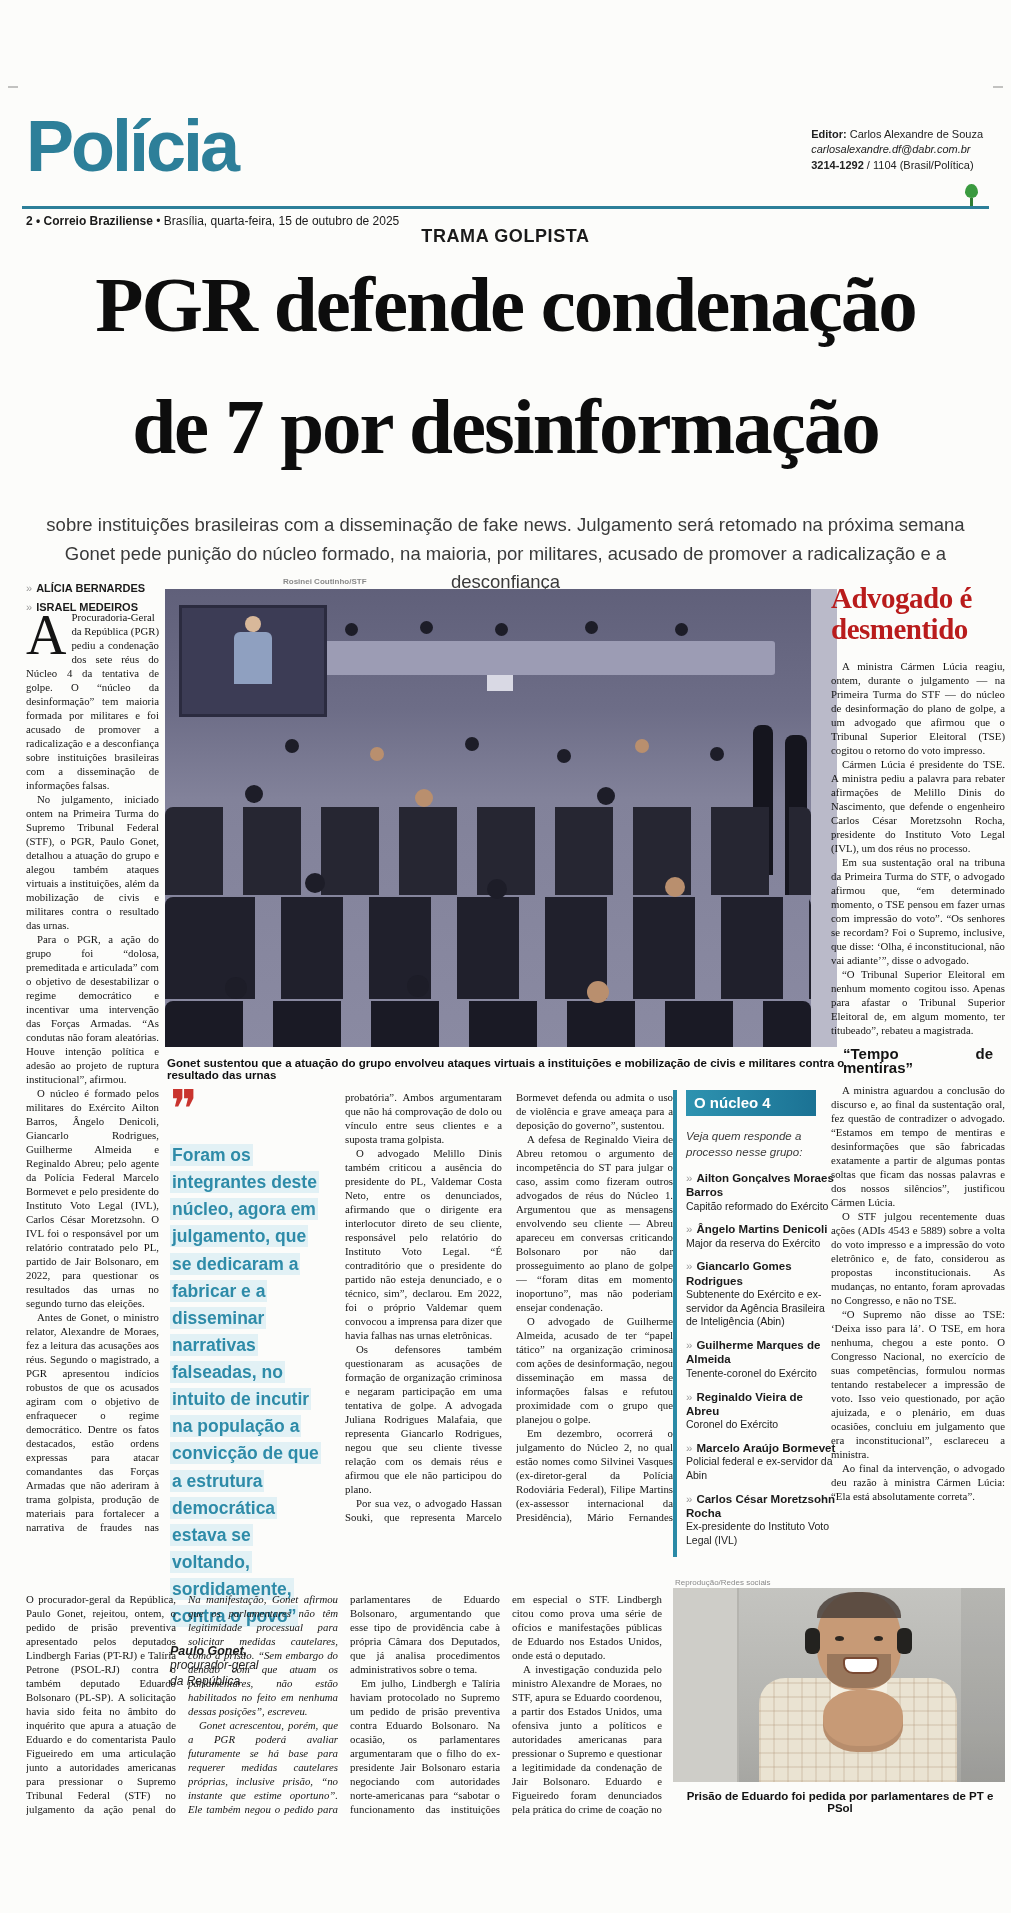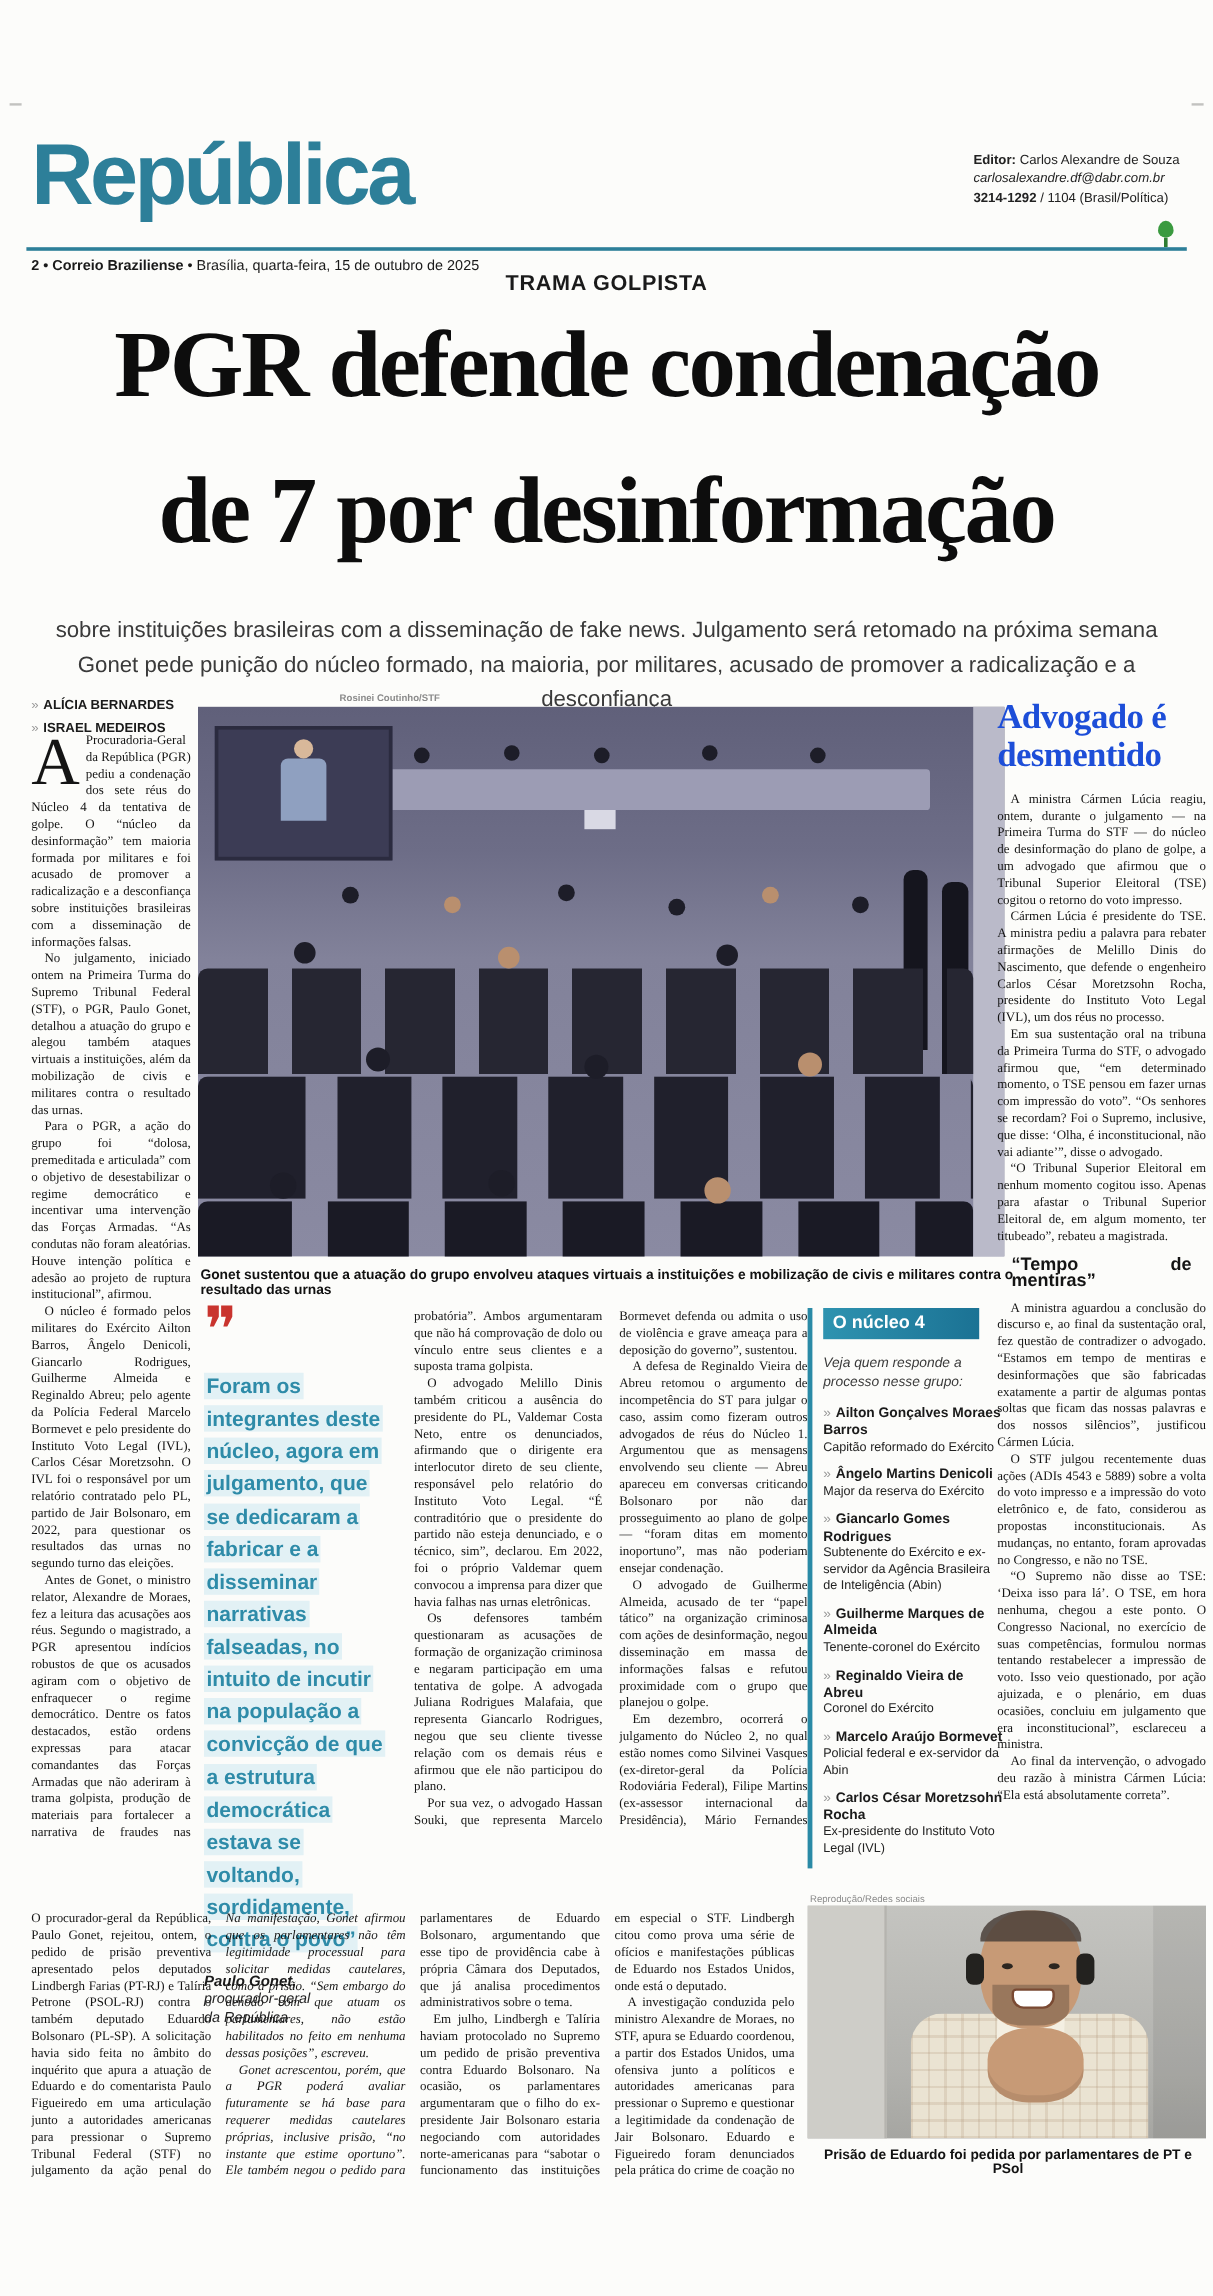--- a/index.html
+++ b/index.html
@@ -76,21 +76,21 @@
   .nucleo-header{display:inline-block;background:linear-gradient(90deg,#2e93b0,#1b7294);
         color:#fff;font-weight:800;font-size:15px;padding:4px 10px 5px 8px;min-width:112px;}
   .nucleo-intro{font-style:italic;color:#3a3a3a;font-size:11.5px;line-height:1.35;
         margin:13px 0 11px;}
   .n-item{margin-bottom:9px;}
   .n-name{font-weight:800;font-size:11.5px;line-height:1.25;}
   .n-role{font-size:10.5px;color:#222;line-height:1.3;}
   
   .right-art{position:absolute;left:831px;top:583px;width:174px;}
   .right-headline{font-family:"Liberation Serif","DejaVu Serif",serif;font-weight:700;
-        font-size:29px;line-height:1.07;letter-spacing:-.5px;color:#1d4ed8;}
+        font-size:29px;line-height:1.07;letter-spacing:-.5px;color:#b91c1c;}
   .right-body{margin-top:14px;height:900px;overflow:hidden;}
   .right-sub{font-family:"Liberation Sans",sans-serif;font-weight:800;font-size:15px;
         margin:10px 12px 8px;}
   
   .b-headline{position:absolute;left:26px;top:1542px;width:720px;
         font-family:"Liberation Serif","DejaVu Serif",serif;font-weight:700;font-size:34px;
         letter-spacing:-.5px;color:#0d0d0d;}
   .bcol{position:absolute;top:1592px;width:150px;height:224px;overflow:hidden;}
   .bcol1{left:26px;}.bcol2{left:188px;font-style:italic;}.bcol3{left:350px;}.bcol4{left:512px;}
   .ed-credit{position:absolute;left:675px;top:1578px;font-size:8px;color:#8a8a8a;}
@@ -123,21 +123,21 @@
         font-weight:700;color:#111;text-align:center;}
 </style>
 </head>
 <body>
 
 <div class="page">
 
   <div class="cropmark" style="left:8px;top:86px;width:10px;height:2px;"></div>
   <div class="cropmark" style="right:8px;top:86px;width:10px;height:2px;"></div>
 
-  <div class="section-title">República</div>
+  <div class="section-title">Polícia</div>
   <div class="editor-block">
     <div><b>Editor:</b> <span>Carlos Alexandre de Souza</span></div>
     <div class="email">carlosalexandre.df@dabr.com.br</div>
     <div><b>3214-1292</b> <span>/ 1104 (Brasil/Política)</span></div>
   </div>
   <div class="tree-icon">
     <div class="tree-crown"></div>
     <div class="tree-trunk"></div>
   </div>
   <div class="teal-rule"></div>

